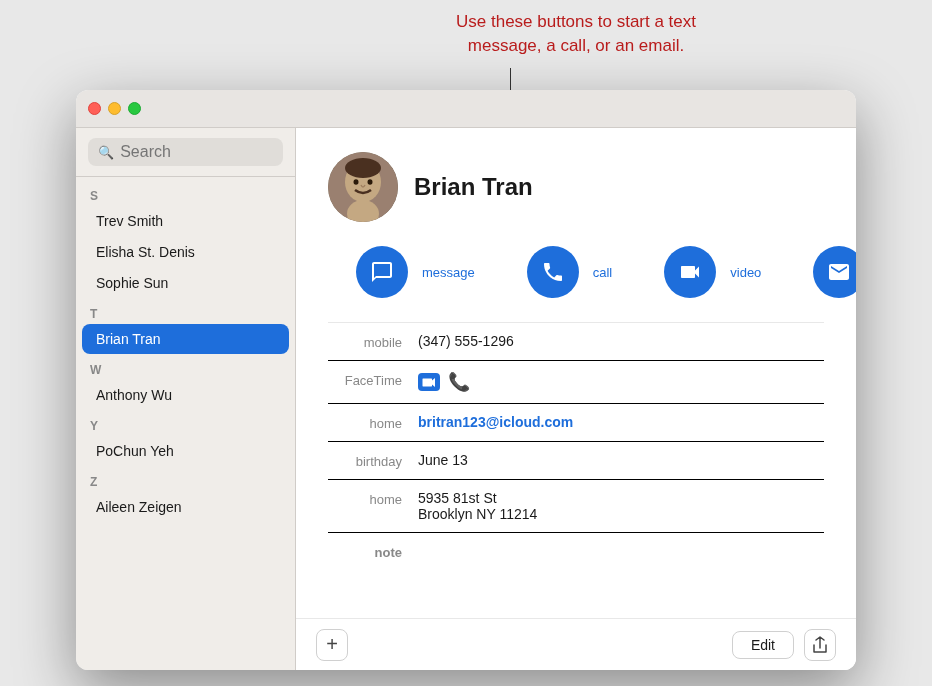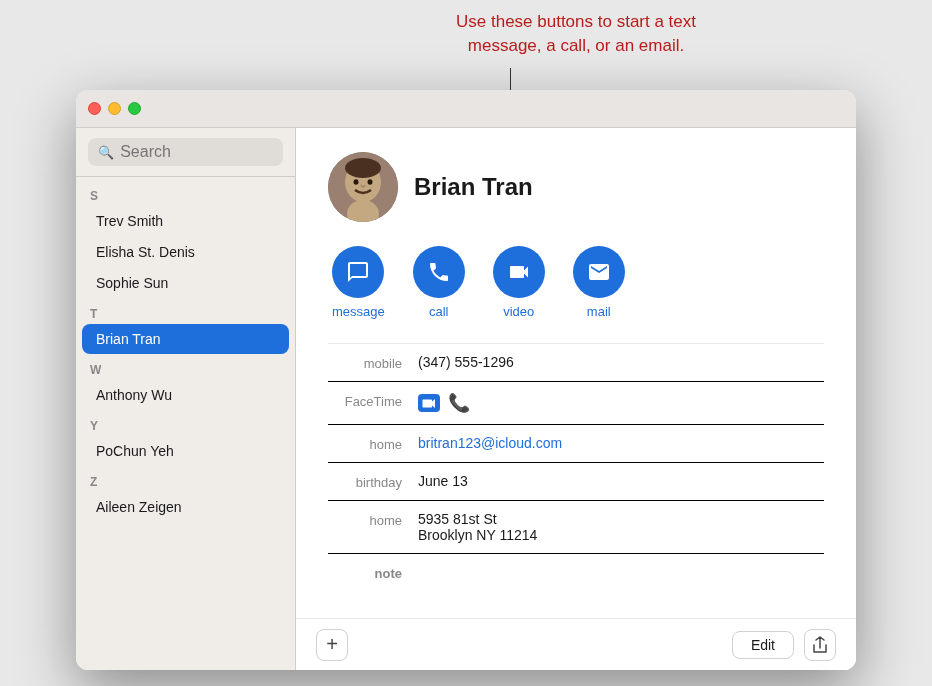--- a/index.html
+++ b/index.html
@@ -195,24 +195,25 @@
 
     .action-buttons {
       display: flex;
       gap: 28px;
       margin-bottom: 24px;
       padding-left: 4px;
     }
 
     .action-btn {
       display: flex;
-      flex-direction: column;
-      align-items: center;
-      gap: 6px;
+      flex-direction: row;
+      align-items: center;
+      gap: 14px;
       cursor: pointer;
+      margin-left: 24px;
     }
 
     .action-btn-circle {
       width: 52px;
       height: 52px;
       border-radius: 50%;
       background: #1e6edb;
       display: flex;
       align-items: center;
       justify-content: center;
@@ -486,21 +487,21 @@
                 <svg width="14" height="11" viewBox="0 0 14 11" fill="white">
                   <path d="M10 3.5V2c0-.3-.2-.5-.5-.5H1c-.3 0-.5.2-.5.5v7c0 .3.2.5.5.5h8.5c.3 0 .5-.2.5-.5V7.5l3 2.5V1L10 3.5z"></path>
                 </svg>
               </div>
               <span class="facetime-phone">📞</span>
             </div>
           </div>
 
           <div class="info-row">
             <span class="info-label">home</span>
-            <span class="info-value" style="color: #1e6edb;">britran123@icloud.com</span>
+            <span class="info-value" style="color: #1e6edb; font-weight: bold;">britran123@icloud.com</span>
           </div>
 
           <div class="info-row">
             <span class="info-label">birthday</span>
             <span class="info-value">June 13</span>
           </div>
 
           <div class="info-row">
             <span class="info-label">home</span>
             <span class="info-value">5935 81st St<br>Brooklyn NY 11214</span>

